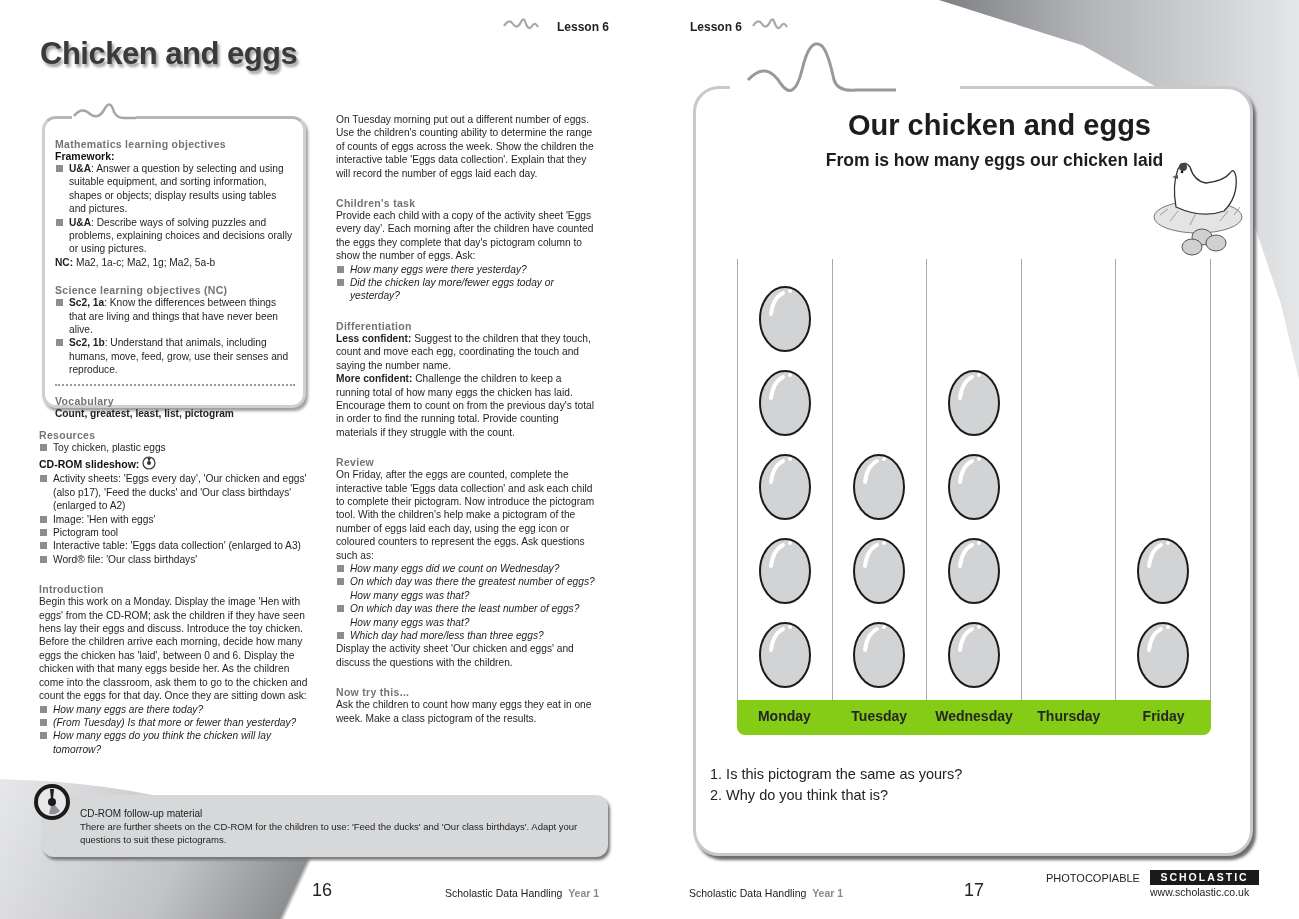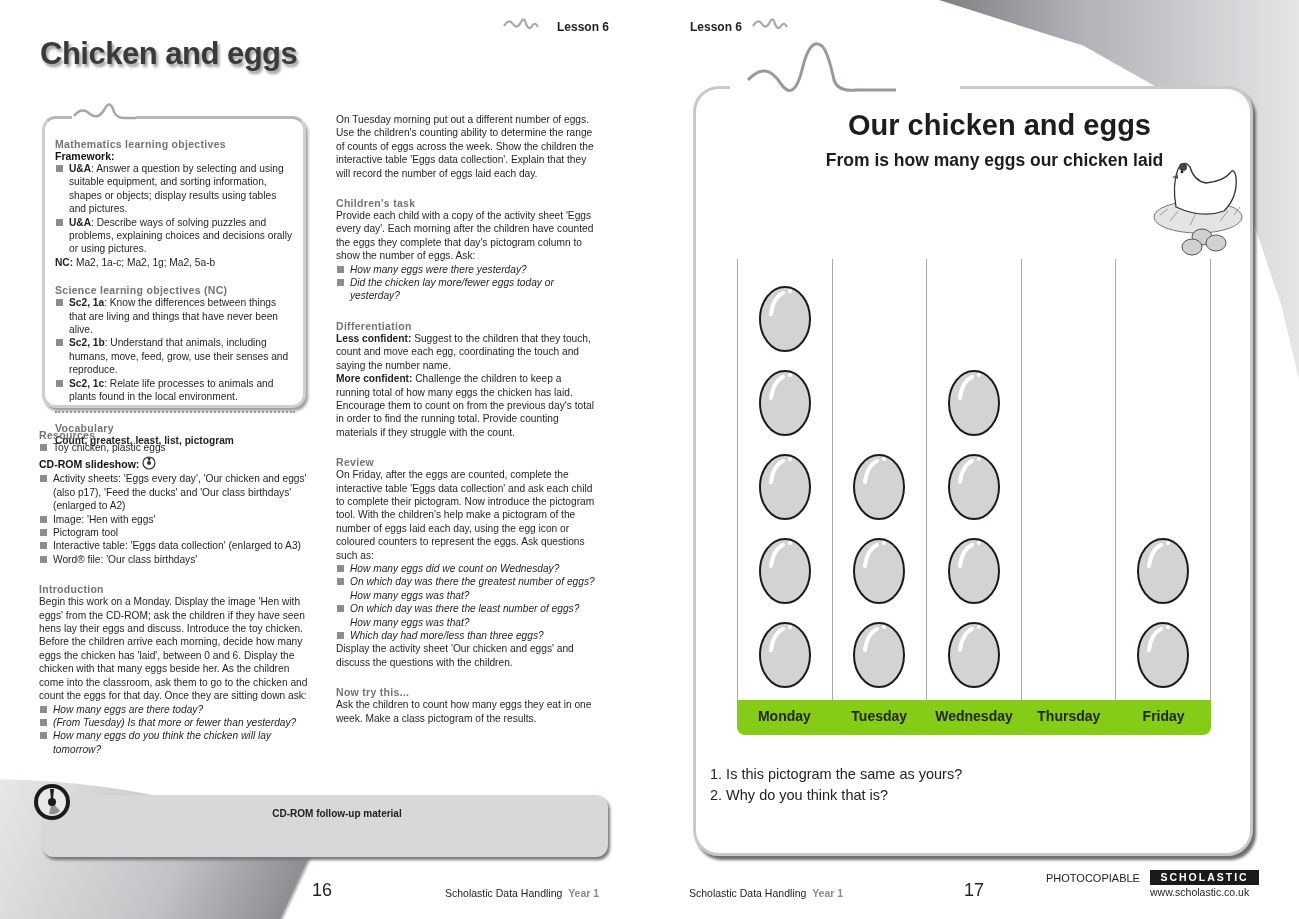--- a/index.html
+++ b/index.html
@@ -57,21 +57,21 @@
   .col { position: absolute; }
   .col-a { left: 39px; top: 420px; width: 278px; }
   .col-b { left: 336px; top: 113px; width: 262px; }
   .gap { height: 8px; }
 
   .cd-box {
     position: absolute; left: 42px; top: 795px; width: 566px; height: 62px;
     background: #d7d8da; border-radius: 12px; box-shadow: 2px 3px 3px #77787a;
     padding: 12px 14px 0 38px; font-size: 9.5px; line-height: 13px; color: #222;
   }
-  .cd-box .hd { font-weight: bold; font-size: 10px; text-align: center; }
+  .cd-box .hd { font-weight: normal; font-size: 10px; }
   .cd-icon { position: absolute; left: 33px; top: 783px; width: 38px; height: 38px; }
 
   .footer-num { position: absolute; top: 880px; font-size: 18px; color: #222; }
   .footer-num.left { left: 312px; }
   .footer-num.right { left: 314px; }
   .footer-book { position: absolute; top: 887px; font-size: 10.5px; color: #222; }
   .footer-book .yr { font-weight: bold; color: #8a8a8d; }
   .footer-book.left { left: 445px; }
   .footer-book.right { left: 39px; }
   .photocopiable { position: absolute; left: 396px; top: 872px; font-size: 11px; color: #222; }
@@ -124,21 +124,20 @@
   <div class="obj-box">
     <div class="sec-h">Mathematics learning objectives</div>
     <div class="sub-h">Framework:</div>
     <div class="bl"><b>U&amp;A</b><span>: Answer a question by selecting and using suitable equipment, and sorting information, shapes or objects; display results using tables and pictures.</span></div>
     <div class="bl"><b>U&amp;A</b><span>: Describe ways of solving puzzles and problems, explaining choices and decisions orally or using pictures.</span></div>
     <div class="txt"><b>NC:</b><span> Ma2, 1a-c; Ma2, 1g; Ma2, 5a-b</span></div>
     <div class="gap" style="height:6px"></div>
     <div class="sec-h">Science learning objectives (NC)</div>
     <div class="bl"><b>Sc2, 1a</b><span>: Know the differences between things that are living and things that have never been alive.</span></div>
     <div class="bl"><b>Sc2, 1b</b><span>: Understand that animals, including humans, move, feed, grow, use their senses and reproduce.</span></div>
-    <div class="bl"><b>Sc2, 1c</b><span>: Relate life processes to animals and plants found in the local environment.</span></div>
     <div class="dots"></div>
     <div class="sec-h">Vocabulary</div>
     <div class="txt" style="font-weight:bold">Count, greatest, least, list, pictogram</div>
   </div>
   <svg class="obj-squiggle" viewBox="0 0 64 24">
     <path d="M2 18 Q10 8 18 16 Q26 22 32 12 Q38 0 42 14 Q45 20 52 20 L64 20" fill="none" stroke="#a6a6a9" stroke-width="2.5"></path>
   </svg>
 
   <div class="col col-a">
     <div class="sec-h">Resources</div>
@@ -183,20 +182,21 @@
     <div class="bl it">On which day was there the least number of eggs? How many eggs was that?</div>
     <div class="bl it">Which day had more/less than three eggs?</div>
     <div class="txt">Display the activity sheet 'Our chicken and eggs' and discuss the questions with the children.</div>
     <div class="gap"></div>
     <div class="sec-h">Now try this...</div>
     <div class="txt">Ask the children to count how many eggs they eat in one week. Make a class pictogram of the results.</div>
   </div>
 
   <div class="cd-box">
     <div class="hd">CD-ROM follow-up material</div>
+    <div>There are further sheets on the CD-ROM for the children to use: 'Feed the ducks' and 'Our class birthdays'. Adapt your questions to suit these pictograms.</div>
   </div>
   <svg class="cd-icon" viewBox="0 0 38 38">
     <circle cx="19" cy="19" r="18" fill="#1b1b1b"></circle>
     <circle cx="19" cy="19" r="14" fill="#e8e8ea"></circle>
     <path d="M19 19 L27 28 A12 12 0 0 1 16 31 Z" fill="#8f9093"></path>
     <circle cx="19" cy="19" r="4" fill="#1b1b1b"></circle>
     <path d="M17 6 L21 6 L20 16 L18 16 Z" fill="#1b1b1b"></path>
   </svg>
 
   <div class="footer-num left">16</div>

